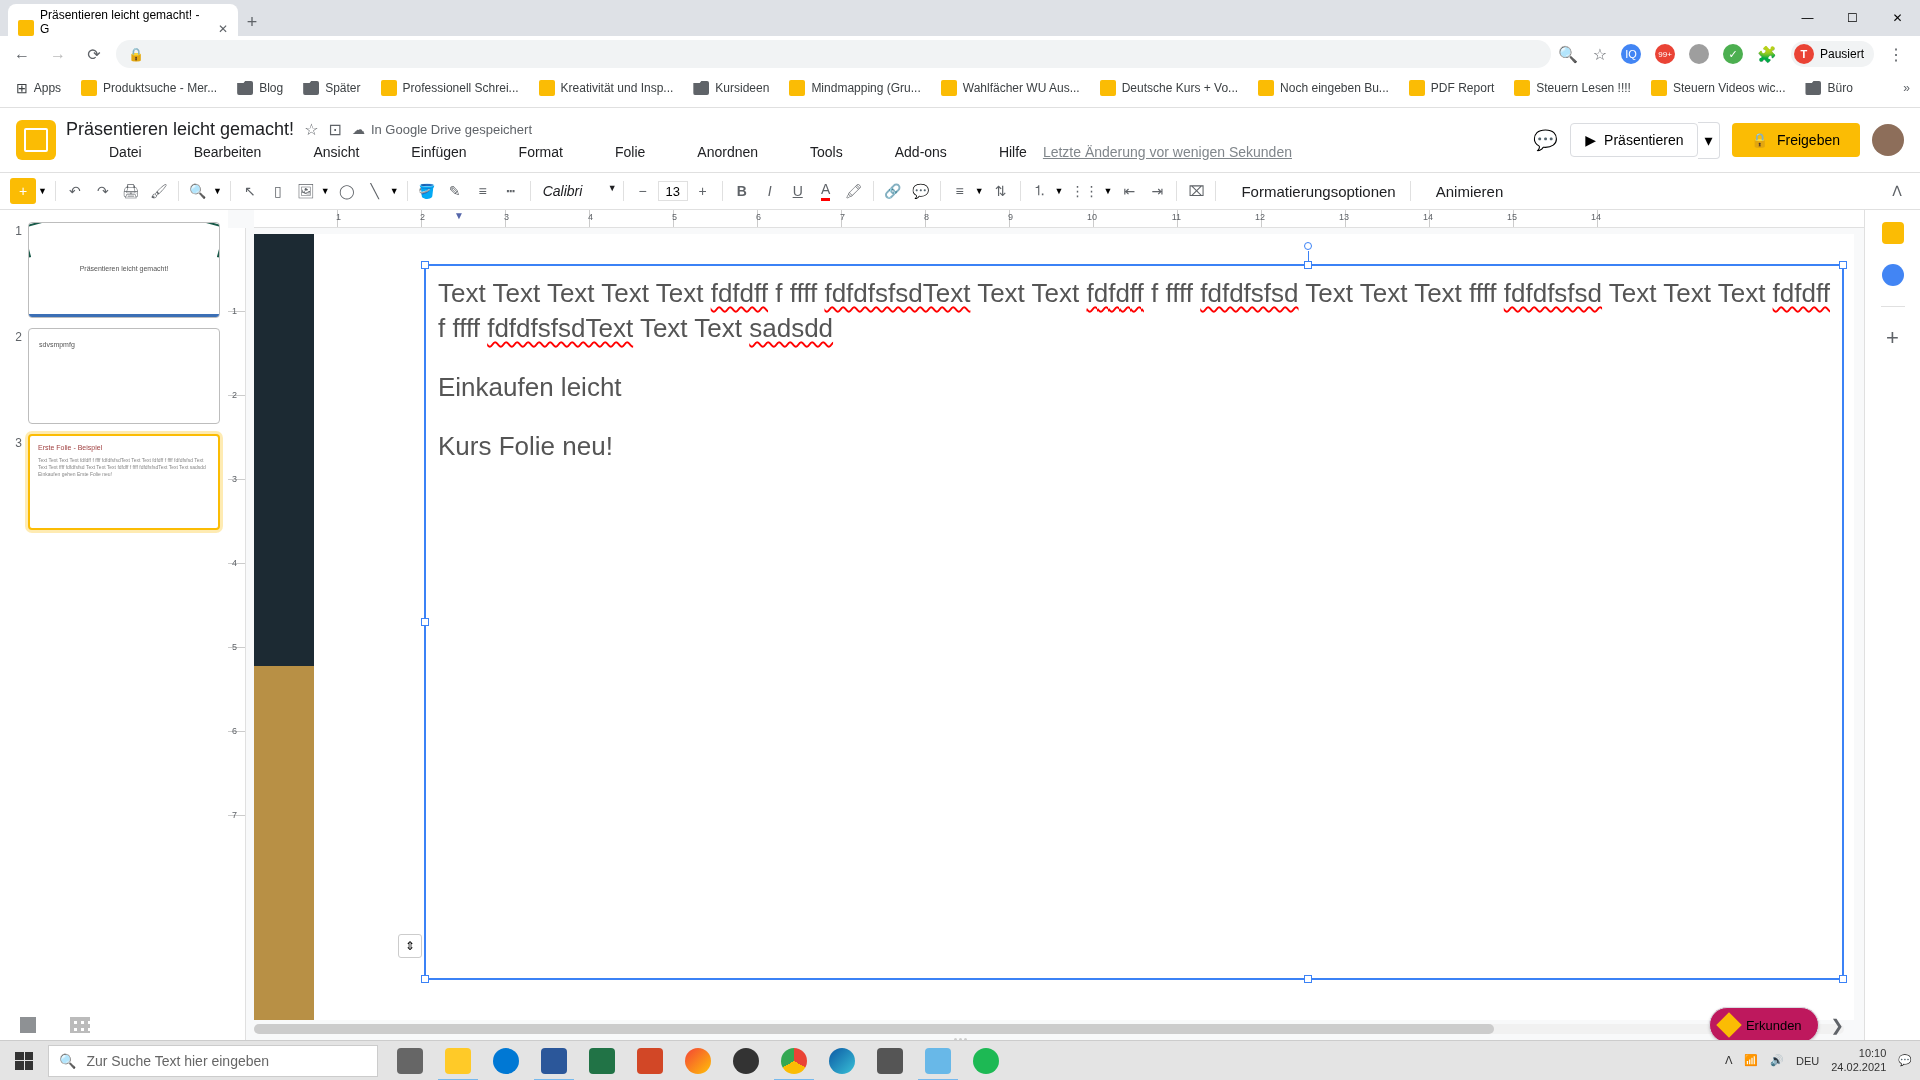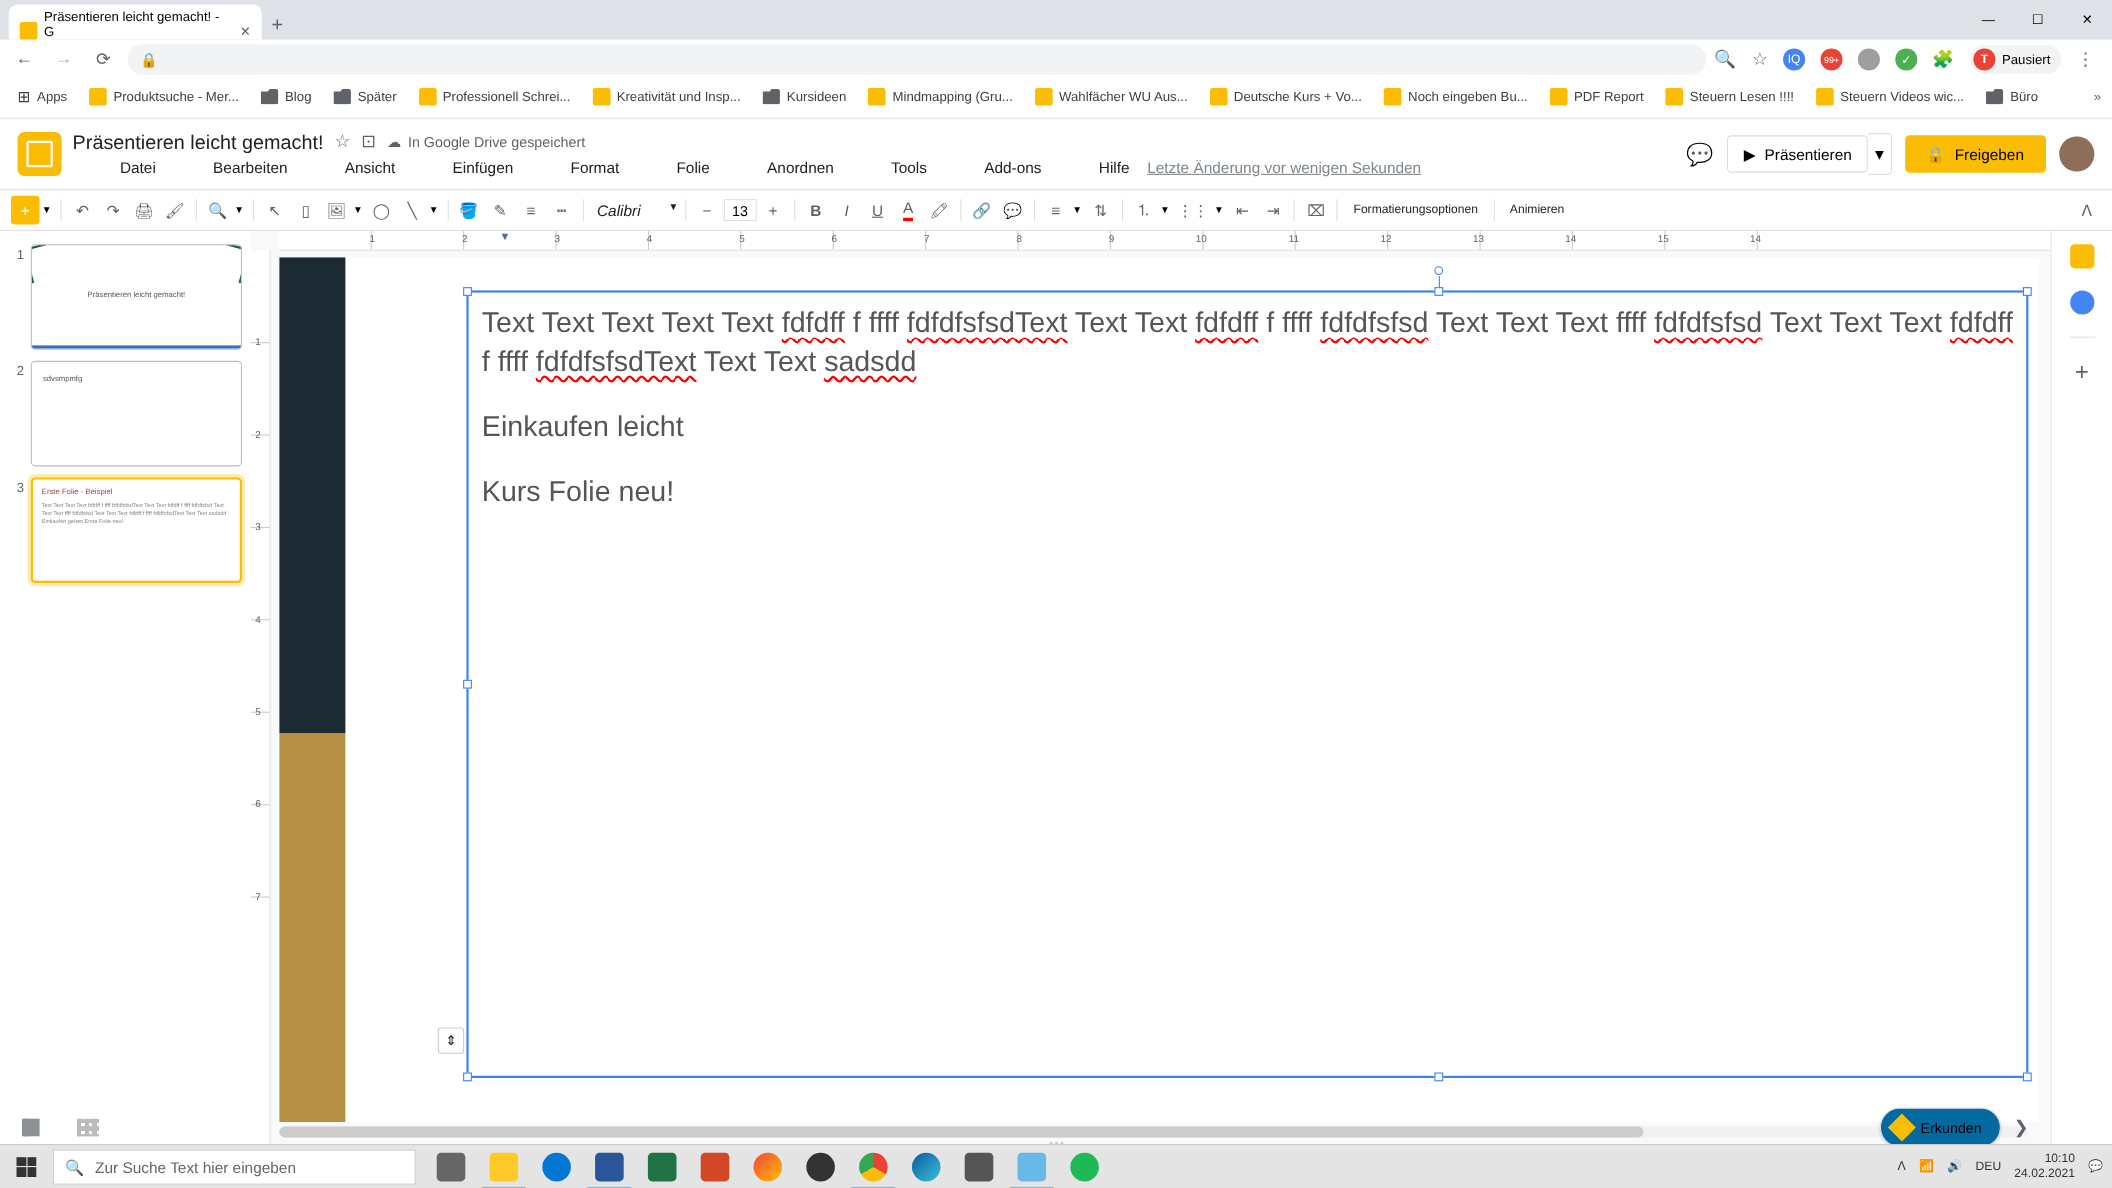--- a/index.html
+++ b/index.html
@@ -46,21 +46,21 @@
 .share-btn { background: #fbbc04; border-radius: 4px; padding: 9px 20px; font-size: 14px; font-weight: 500; display: flex; align-items: center; gap: 8px; }
 .user-avatar { width: 32px; height: 32px; border-radius: 50%; background: #8d6e5a; }
 
 
 .toolbar { height: 38px; border-top: 1px solid #e0e0e0; border-bottom: 1px solid #e0e0e0; display: flex; align-items: center; padding: 0 10px; gap: 2px; }
 .tb-btn { min-width: 26px; height: 26px; display: flex; align-items: center; justify-content: center; color: #5f6368; font-size: 14px; border-radius: 2px; padding: 0 3px; }
 .tb-sep { width: 1px; height: 20px; background: #e0e0e0; margin: 0 4px; }
 .tb-dropdown { padding-right: 2px; font-size: 9px; }
 .font-select { width: 80px; font-size: 14px; color: #202124; padding-left: 6px; font-style: italic; }
 .font-size { width: 30px; text-align: center; font-size: 13px; border: 1px solid #e0e0e0; height: 20px; line-height: 20px; }
-.tb-text-btn { font-size: 11px; color: #202124; padding: 0 8px; }
+.tb-text-btn { font-size: 15px; color: #202124; padding: 0 8px; margin-left: 11px; }
 .collapse-arrow { margin-left: auto; }
 
 
 .main { display: flex; height: calc(100% - 108px - 64px - 38px - 40px); }
 .slide-panel { width: 228px; padding: 12px 8px; overflow-y: auto; }
 .slide-thumb-row { display: flex; gap: 6px; margin-bottom: 10px; }
 .slide-num { font-size: 12px; color: #5f6368; width: 14px; text-align: right; padding-top: 2px; }
 .slide-thumb { flex: 1; height: 96px; border: 1px solid #bdbdbd; border-radius: 4px; background: #fff; position: relative; overflow: hidden; }
 .slide-thumb.selected { border: 2px solid #fbbc04; box-shadow: 0 0 0 3px rgba(251,188,4,0.3); }
 .thumb1-lines { position: absolute; top: 0; left: 0; right: 0; height: 20px; }
@@ -105,21 +105,21 @@
 .canvas-scrollbar { position: absolute; bottom: 6px; left: 26px; right: 20px; height: 10px; background: #f1f1f1; border-radius: 5px; }
 .canvas-scrollbar-thumb { position: absolute; left: 0; width: 78%; height: 100%; background: #ccc; border-radius: 5px; }
 
 .speaker-notes { height: 50px; border-top: 1px solid #e0e0e0; padding: 12px 24px; font-size: 14px; color: #5f6368; position: relative; }
 .notes-grip { position: absolute; top: -3px; left: 50%; width: 30px; height: 6px; transform: translateX(-50%); display: flex; justify-content: center; gap: 2px; }
 .notes-grip span { width: 3px; height: 3px; background: #ccc; border-radius: 50%; }
 
 .bottom-toolbar { position: absolute; bottom: 40px; left: 0; right: 56px; height: 30px; display: flex; align-items: center; padding: 0 20px; }
 .view-btns { display: flex; gap: 30px; }
 .view-btn { width: 20px; height: 16px; }
-.explore-btn { margin-left: auto; background: #0369a1; border: 1px solid #dadce0; border-radius: 20px; padding: 8px 16px 8px 10px; font-size: 13px; display: flex; align-items: center; gap: 8px; box-shadow: 0 1px 3px rgba(0,0,0,0.15); }
+.explore-btn { margin-left: auto; background: #be185d; border: 1px solid #dadce0; border-radius: 20px; padding: 8px 16px 8px 10px; font-size: 13px; display: flex; align-items: center; gap: 8px; box-shadow: 0 1px 3px rgba(0,0,0,0.15); }
 .explore-icon { width: 18px; height: 18px; background: #fbbc04; transform: rotate(45deg); }
 .next-slide-arrow { margin-left: 12px; color: #5f6368; }
 
 
 .taskbar { position: absolute; bottom: 0; left: 0; right: 0; height: 40px; background: #e4e4e4; display: flex; align-items: center; border-top: 1px solid #ccc; }
 .start-btn { width: 48px; height: 40px; display: flex; align-items: center; justify-content: center; }
 .win-logo { width: 18px; height: 18px; display: grid; grid-template: 1fr 1fr / 1fr 1fr; gap: 1px; }
 .win-logo div { background: #333; }
 .search-box { width: 330px; height: 32px; background: #fff; display: flex; align-items: center; padding: 0 10px; gap: 10px; font-size: 14px; color: #666; border: 1px solid #ccc; }
 .task-icons { display: flex; margin-left: 8px; }

